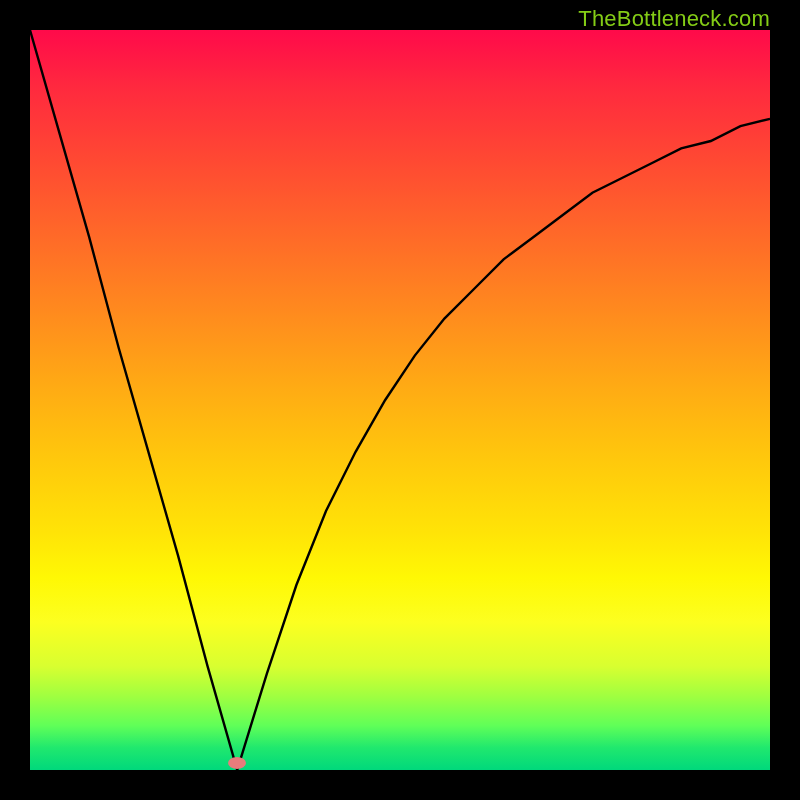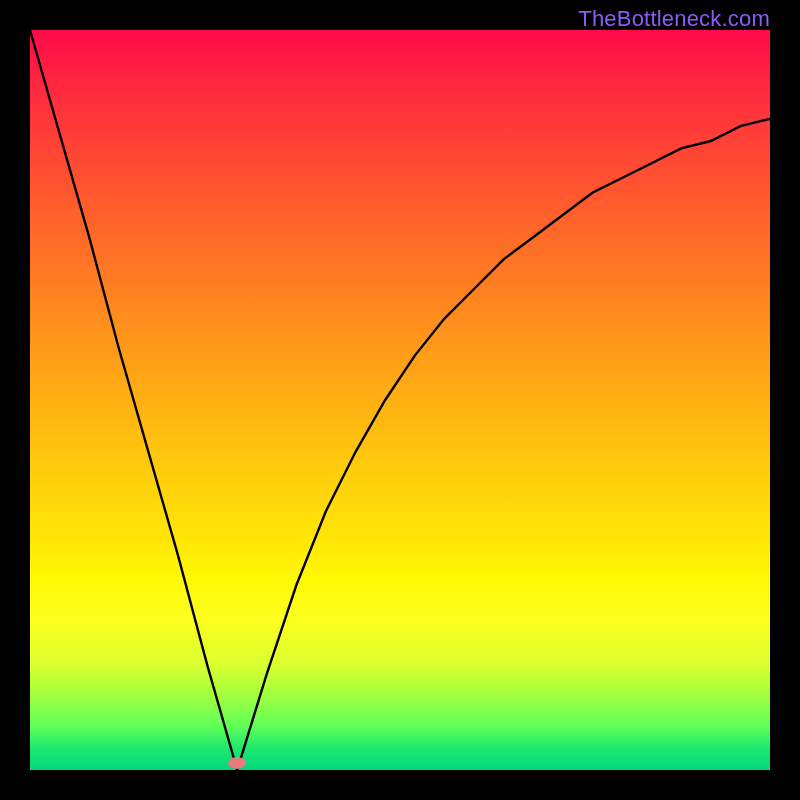--- a/index.html
+++ b/index.html
@@ -39,21 +39,21 @@
       #a0ff40 90%,
       #60ff58 94%,
       #20e86e 97%,
       #00d87c 100%
     );
   }
   .watermark {
     position: absolute;
     top: 6px;
     right: 30px;
-    color: #8b5cf6;
+    color: #84cc16;
     font-size: 22px;
     font-weight: 500;
     letter-spacing: 0.2px;
     user-select: none;
   }
   svg.curve {
     position: absolute;
     left: 0;
     top: 0;
     width: 740px;

